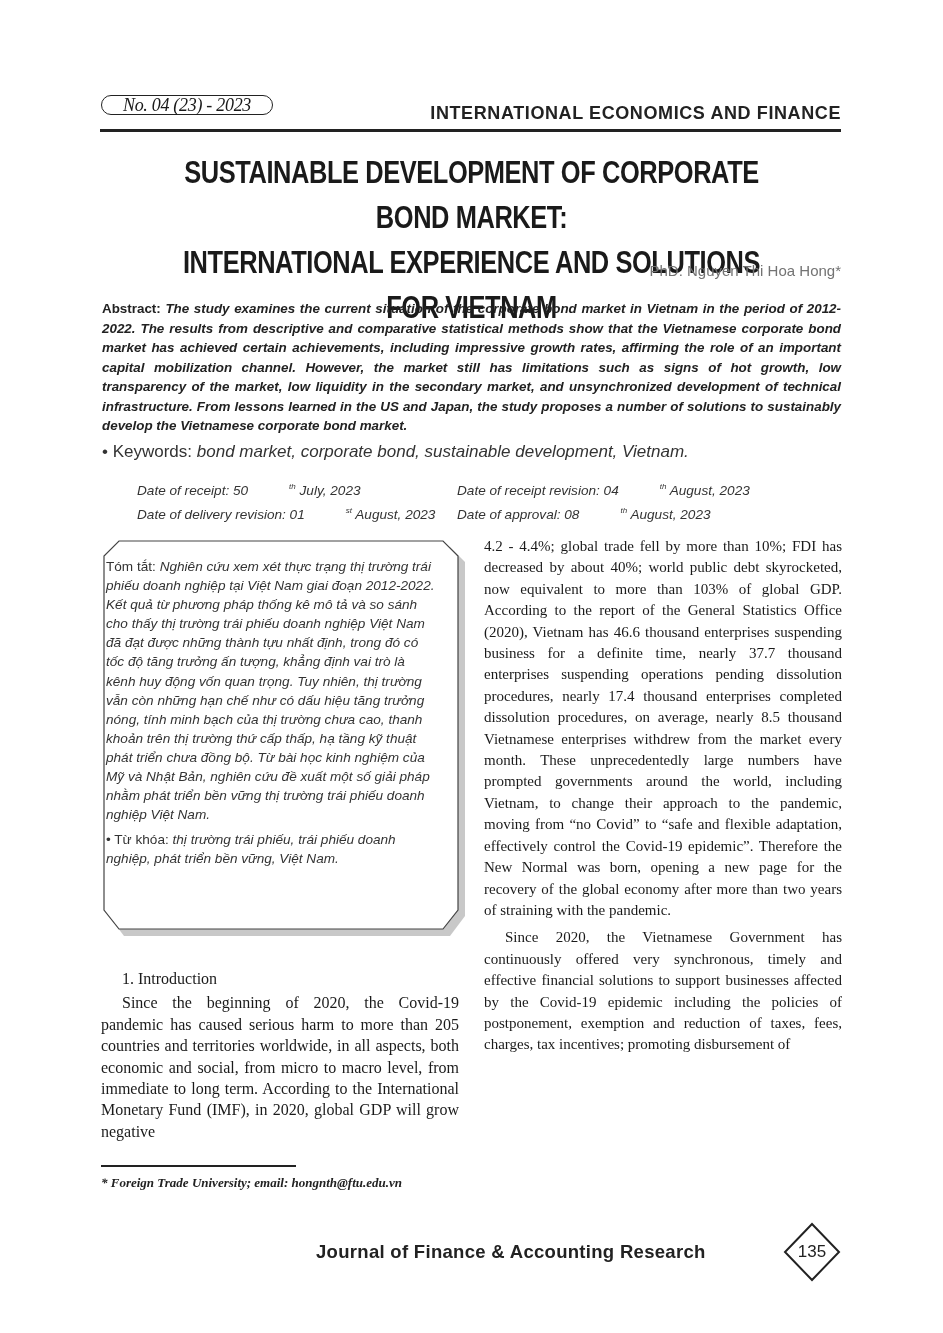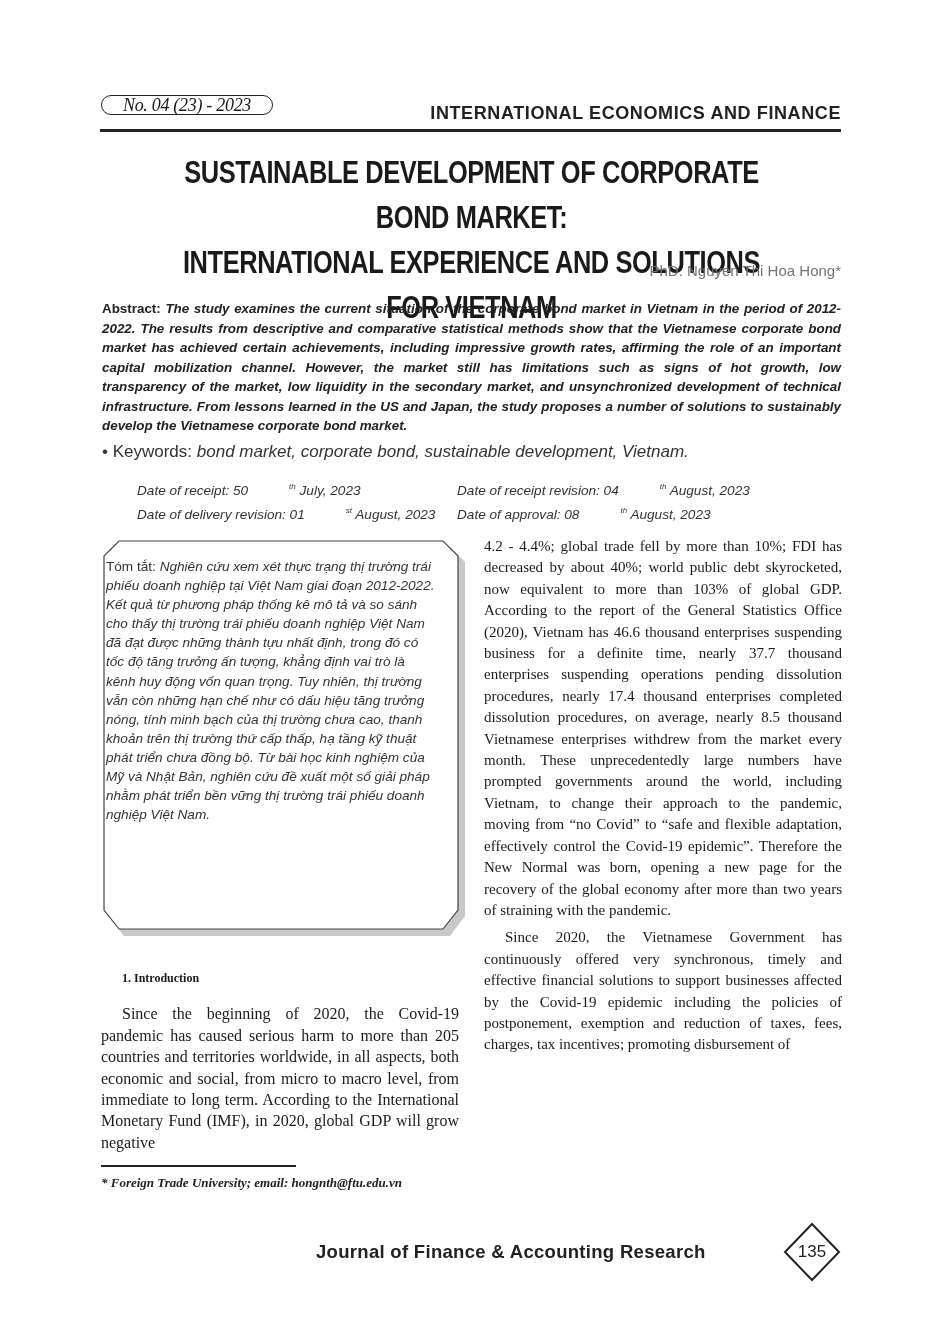--- a/index.html
+++ b/index.html
@@ -57,21 +57,21 @@
     font-family: "Liberation Sans", sans-serif; font-size: 13.6px; line-height: 19.1px; color: #333;
   }
   .vn-content .it { font-style: italic; }
   .vn-kw { margin-top: 6px; }
 
   .col-left {
     position: absolute; left: 101px; top: 968px; width: 358px;
     font-family: "Liberation Serif", serif; font-size: 16px; line-height: 21.4px;
     text-align: justify; color: #1a1a1a;
   }
-  .section-heading { font-weight: bold; padding-left: 21px; margin-bottom: 14px; font-size: 12px; }
+  .section-heading { font-weight: normal; padding-left: 21px; margin-bottom: 3px; font-size: 16px; }
   .para { text-indent: 21px; margin: 0; }
 
   .col-right {
     position: absolute; left: 484px; top: 536px; width: 358px;
     font-family: "Liberation Serif", serif; font-size: 15px; line-height: 21.4px;
     text-align: justify; color: #1a1a1a;
   }
   .col-right .para-first { text-indent: 0; margin: 0; }
   .col-right .para-second { text-indent: 21px; margin: 6px 0 0 0; }
 
@@ -134,20 +134,24 @@
 <div class="vn-box">
   <svg width="362" height="400">
     <polygon points="18,3 344,3 359,18 359,372 344,392 18,392 3,372 3,18" fill="#9a9a9a" transform="translate(3,4)" opacity="0.55"></polygon>
     <polygon points="16,1 340,1 355,16 355,370 340,389 16,389 1,370 1,16" fill="#ffffff" stroke="#444" stroke-width="1.2"></polygon>
   </svg>
   <div class="vn-content">
     <div>
       <span>Tóm tắt:</span>
       <span class="it">Nghiên cứu xem xét thực trạng thị trường trái phiếu doanh nghiệp tại Việt Nam giai đoạn 2012-2022. Kết quả từ phương pháp thống kê mô tả và so sánh cho thấy thị trường trái phiếu doanh nghiệp Việt Nam đã đạt được những thành tựu nhất định, trong đó có tốc độ tăng trưởng ấn tượng, khẳng định vai trò là kênh huy động vốn quan trọng. Tuy nhiên, thị trường vẫn còn những hạn chế như có dấu hiệu tăng trưởng nóng, tính minh bạch của thị trường chưa cao, thanh khoản trên thị trường thứ cấp thấp, hạ tầng kỹ thuật phát triển chưa đồng bộ. Từ bài học kinh nghiệm của Mỹ và Nhật Bản, nghiên cứu đề xuất một số giải pháp nhằm phát triển bền vững thị trường trái phiếu doanh nghiệp Việt Nam.</span>
     </div>
+    <div class="vn-kw">
+      <span>• Từ khóa:</span>
+      <span class="it">thị trường trái phiếu, trái phiếu doanh nghiệp, phát triển bền vững, Việt Nam.</span>
+    </div>
   </div>
 </div>
 
 <div class="col-left">
   <div class="section-heading">1. Introduction</div>
   <p class="para">Since the beginning of 2020, the Covid-19 pandemic has caused serious harm to more than 205 countries and territories worldwide, in all aspects, both economic and social, from micro to macro level, from immediate to long term. According to the International Monetary Fund (IMF), in 2020, global GDP will grow negative</p>
 </div>
 
 <div class="col-right">
   <p class="para-first">4.2 - 4.4%; global trade fell by more than 10%; FDI has decreased by about 40%; world public debt skyrocketed, now equivalent to more than 103% of global GDP. According to the report of the General Statistics Office (2020), Vietnam has 46.6 thousand enterprises suspending business for a definite time, nearly 37.7 thousand enterprises suspending operations pending dissolution procedures, nearly 17.4 thousand enterprises completed dissolution procedures, on average, nearly 8.5 thousand Vietnamese enterprises withdrew from the market every month. These unprecedentedly large numbers have prompted governments around the world, including Vietnam, to change their approach to the pandemic, moving from “no Covid” to “safe and flexible adaptation, effectively control the Covid-19 epidemic”. Therefore the New Normal was born, opening a new page for the recovery of the global economy after more than two years of straining with the pandemic.</p>

